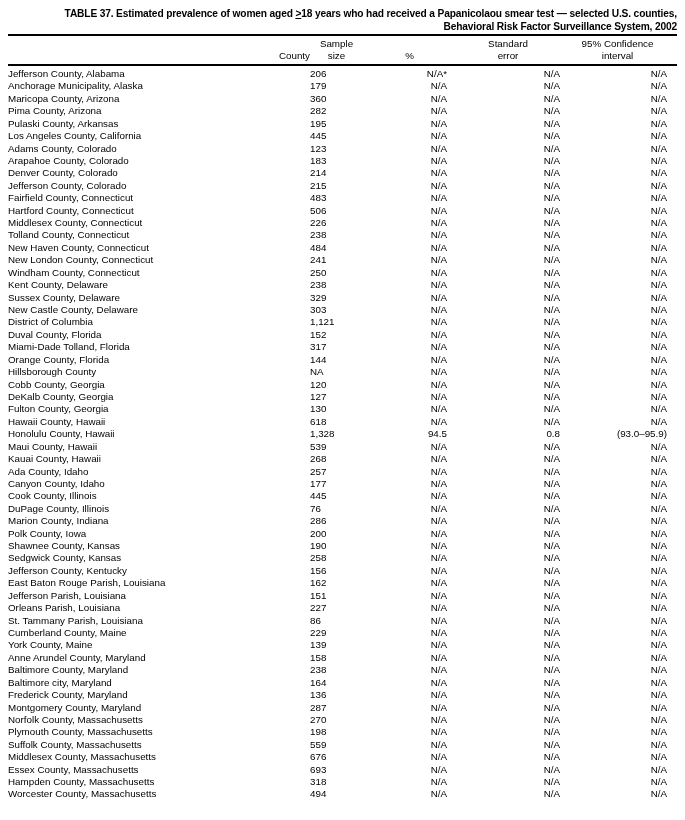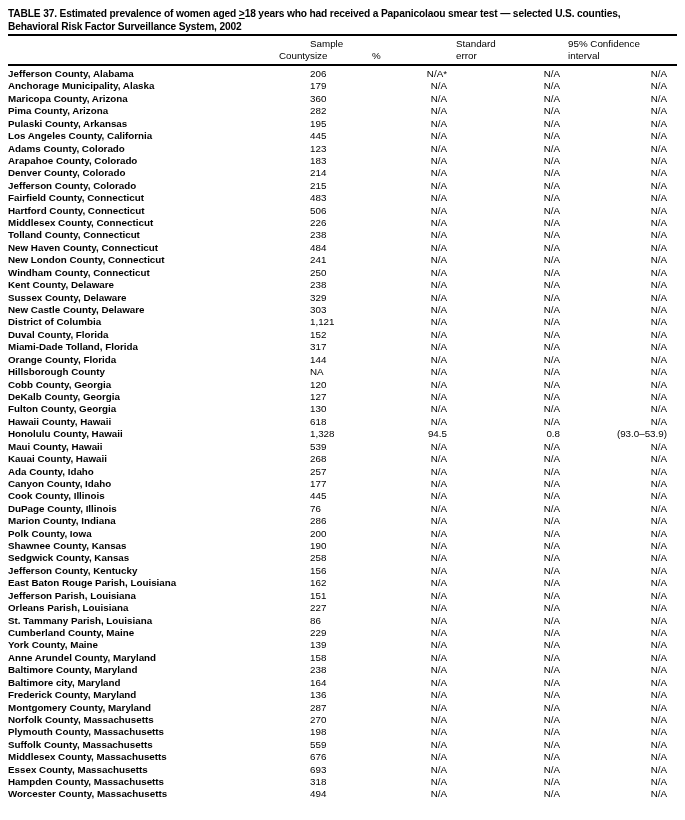--- a/index.html
+++ b/index.html
@@ -18,20 +18,21 @@
     font-family: "Liberation Sans", "DejaVu Sans", sans-serif;
     overflow: hidden;
   }
   .title-block {
     font-weight: bold;
     font-size: 10.2px;
     letter-spacing: -0.15px;
     line-height: 12.5px;
     white-space: nowrap;
     margin-bottom: 1px;
+    text-align: right;
   }
   .geq { text-decoration: underline; text-underline-offset: 1px; }
 
   table.prev-table {
     width: 669px;
     table-layout: fixed;
     border-collapse: collapse;
     border-top: 2px solid #000000;
   }
   col.col-county { width: 302px; }
@@ -42,36 +43,36 @@
 
   .prev-table thead th {
     font-weight: normal;
     font-size: 9.8px;
     line-height: 12px;
     vertical-align: bottom;
     padding: 2px 0 2px 0;
     border-bottom: 2.5px solid #000000;
   }
   .prev-table thead th.h-county { text-align: right; }
-  .prev-table thead th.h-num    { text-align: left; }
+  .prev-table thead th.h-num    { text-align: center; }
   .prev-table thead th.h-sample { padding-right: 9px; }
   .prev-table thead th.h-pct    { padding-right: 9px; }
   .prev-table thead th.h-se     { padding-right: 8px; }
   .prev-table thead th.h-ci     { padding-right: 10px; }
 
   .prev-table tbody td {
     font-size: 9.8px;
     line-height: 12.42px;
     height: 12.42px;
     padding: 0;
     white-space: nowrap;
     overflow: hidden;
   }
   .prev-table tbody tr:first-child td { padding-top: 2px; }
-  .prev-table tbody td.c-county { text-align: left; font-weight: bold; }
+  .prev-table tbody td.c-county { text-align: left; }
   .prev-table tbody td.c-sample { text-align: left; padding-right: 9px; }
   .prev-table tbody td.c-pct    { text-align: right; padding-right: 9px; }
   .prev-table tbody td.c-se     { text-align: right; padding-right: 8px; }
   .prev-table tbody td.c-ci     { text-align: right; padding-right: 10px; }
 </style>
 </head>
 <body>
 
 <div class="page">
 
@@ -312,21 +313,21 @@
           <td class="c-sample">618</td>
           <td class="c-pct">N/A</td>
           <td class="c-se">N/A</td>
           <td class="c-ci">N/A</td>
         </tr>
         <tr>
           <td class="c-county">Honolulu County, Hawaii</td>
           <td class="c-sample">1,328</td>
           <td class="c-pct">94.5</td>
           <td class="c-se">0.8</td>
-          <td class="c-ci">(93.0–53.9)</td>
+          <td class="c-ci">(93.0–95.9)</td>
         </tr>
         <tr>
           <td class="c-county">Maui County, Hawaii</td>
           <td class="c-sample">539</td>
           <td class="c-pct">N/A</td>
           <td class="c-se">N/A</td>
           <td class="c-ci">N/A</td>
         </tr>
         <tr>
           <td class="c-county">Kauai County, Hawaii</td>

